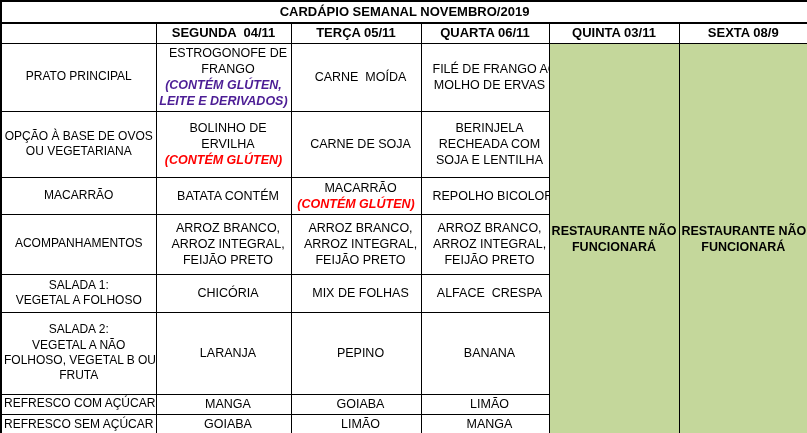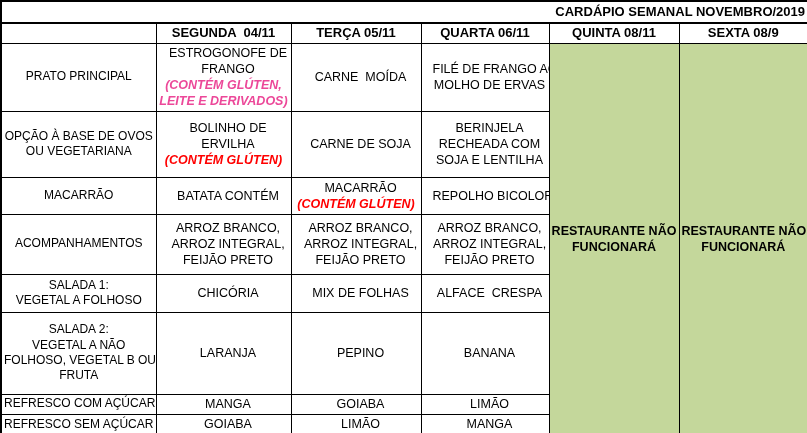--- a/index.html
+++ b/index.html
@@ -27,21 +27,20 @@
     vertical-align: middle;
     padding: 1px 2px;
     overflow: hidden;
     font-size: 12.5px;
     line-height: 1.28;
   }
   tr.title-row td {
     border-bottom: 2px solid #000;
     font-weight: bold;
     font-size: 13px;
-    text-align: right;
   }
   tr.header-row td {
     font-weight: bold;
     font-size: 13px;
     white-space: pre;
     margin-left: 37px;
   }
   td.rowlabel {
     font-weight: normal;
     font-size: 12px;
@@ -81,30 +80,30 @@
   <tbody>
         <tr class="title-row" style="height:22px">
     <td colspan="6">CARDÁPIO SEMANAL NOVEMBRO/2019</td>
   </tr>
 
   <tr class="header-row" style="height:19px">
     <td></td>
     <td>SEGUNDA  04/11</td>
     <td>TERÇA 05/11</td>
     <td>QUARTA 06/11</td>
-    <td>QUINTA 08/11</td>
+    <td>QUINTA 03/11</td>
     <td>SEXTA 08/9</td>
   </tr>
 
   <tr style="height:68px">
     <td class="rowlabel">PRATO PRINCIPAL</td>
     <td class="cell">
       <span class="main">ESTROGONOFE DE
 FRANGO</span>
-      <span class="note" style="color: #ec4899;">(CONTÉM GLÚTEN,
+      <span class="note" style="color: #4c1d95;">(CONTÉM GLÚTEN,
 LEITE E DERIVADOS)</span>
     </td>
     <td class="cell">
       <span class="main">CARNE  MOÍDA</span>
     </td>
     <td class="cell">
       <span class="main">FILÉ DE FRANGO AO
 MOLHO DE ERVAS</span>
     </td>
     <td class="closed" rowspan="8" style="background-color: rgb(196, 215, 155);">RESTAURANTE NÃO

